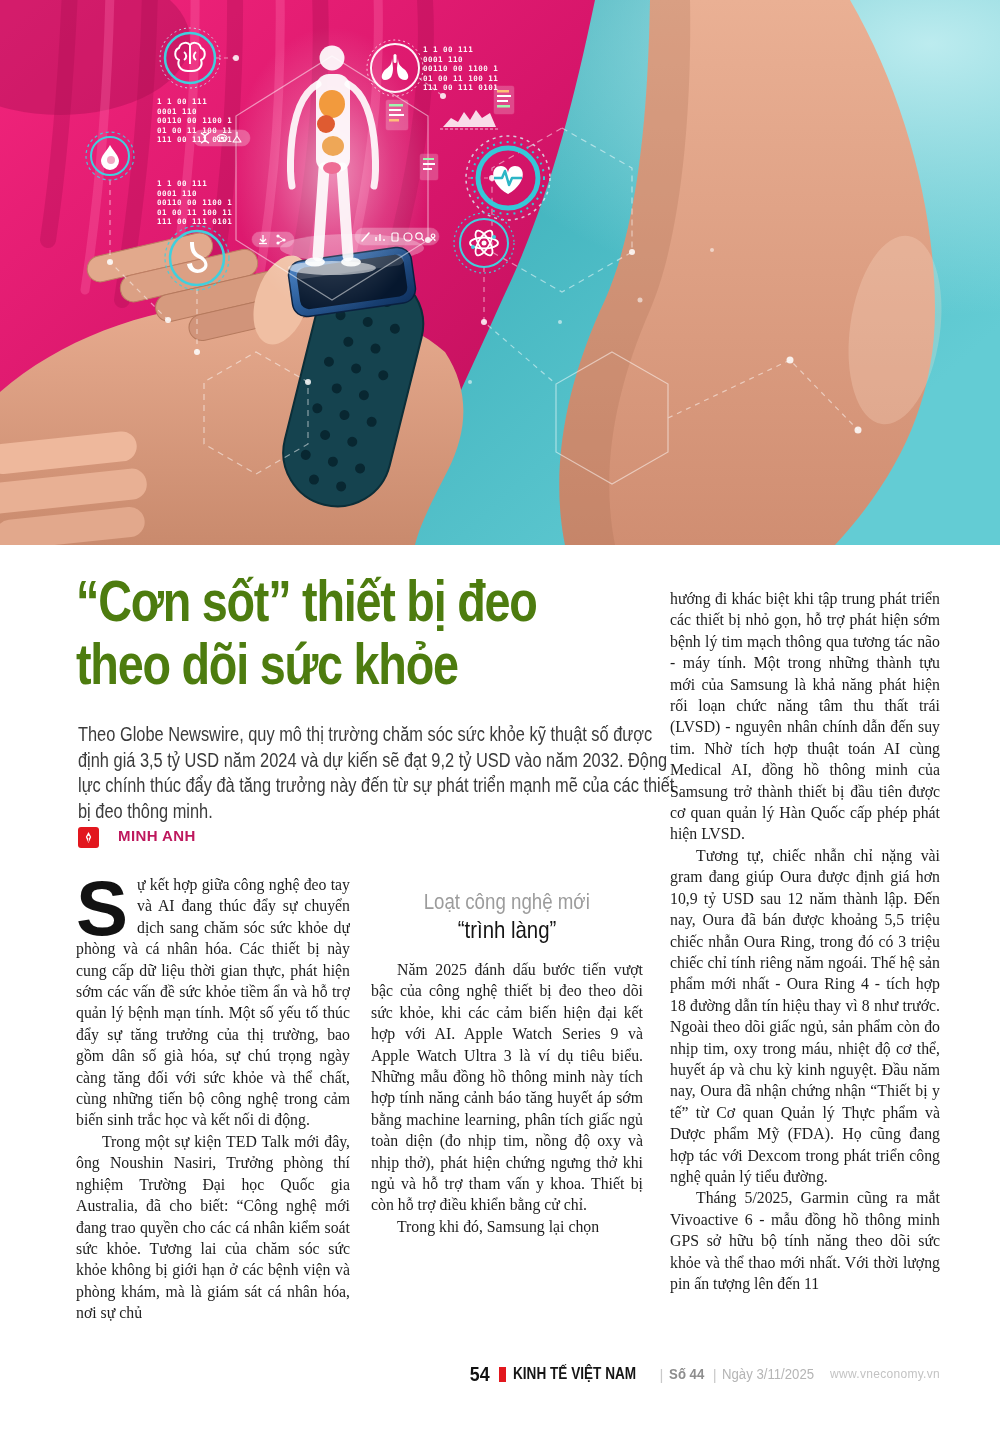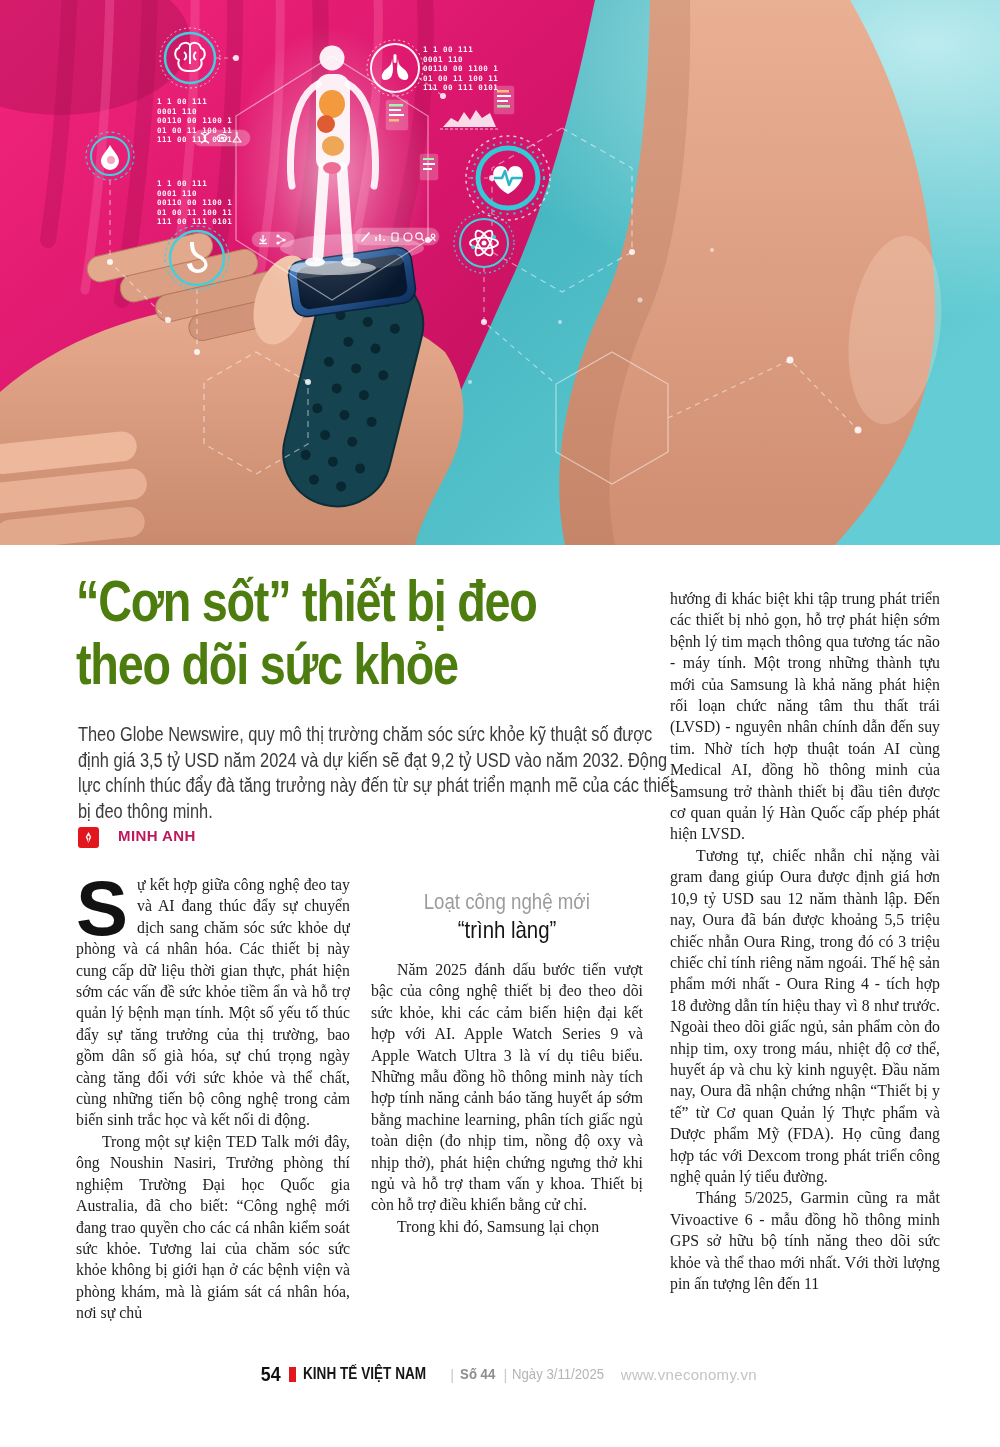--- a/index.html
+++ b/index.html
@@ -38,35 +38,35 @@
   .dropcap { float:left; font-family:"Liberation Sans", sans-serif; font-weight:bold;
     font-size:78px; line-height:60px; margin:4px 9px 0 0; color:#121212; }
 
   .subhead { text-align:center; margin:15px 0 13px 0;
     font-family:"Liberation Sans", sans-serif; font-weight:normal; }
   .subhead div { line-height:26px; }
   .sh1 { display:inline-block; font-size:22px; color:#9c9c9c; transform:scaleX(.85); white-space:nowrap; }
   .sh2 { display:inline-block; font-size:24px; color:#141414; transform:scaleX(.85); white-space:nowrap; }
 
   .footer { position:absolute; left:76px; right:60px; top:1362px;
-    display:flex; justify-content:center; align-items:center;
+    display:flex; justify-content:flex-end; align-items:center;
     font-family:"Liberation Sans", sans-serif; }
   .footer-left { display:flex; align-items:center; gap:7px; }
   .f-page  { display:inline-block; font-size:21px; font-weight:bold; color:#111;
              transform:scaleX(.85); }
   .f-bar   { width:7px; height:15px; background:#e2171e; }
   .f-mag   { display:inline-block; font-size:17px; font-weight:bold; color:#151515;
              transform:scaleX(.8); transform-origin:0 50%; white-space:nowrap; }
   .f-sep   { color:#c9c9c9; font-size:15px; margin:0 -4px 0 -14px; }
   .f-sep2  { color:#c9c9c9; font-size:15px; margin:0 -2px; }
   .f-issue { display:inline-block; font-size:15.5px; font-weight:bold; color:#8d8d8d;
              transform:scaleX(.85); white-space:nowrap; }
   .f-date  { display:inline-block; font-size:15.5px; color:#b5b5b5;
              transform:scaleX(.85); transform-origin:0 50%; white-space:nowrap; }
-  .f-web   { font-size:15px; color:#c3c3c3; letter-spacing:.3px; }
+  .f-web   { font-size:12px; color:#c3c3c3; letter-spacing:.3px; }
 </style>
 </head>
 <body>
 
 <div class="page">
 
   <svg class="hero" width="1000" height="545" viewBox="0 0 1000 545" aria-hidden="true">
     <defs>
       <linearGradient id="bgTeal" x1="0" y1="0" x2="1" y2="0.6">
         <stop offset="0" stop-color="#2f9aa8"></stop>

